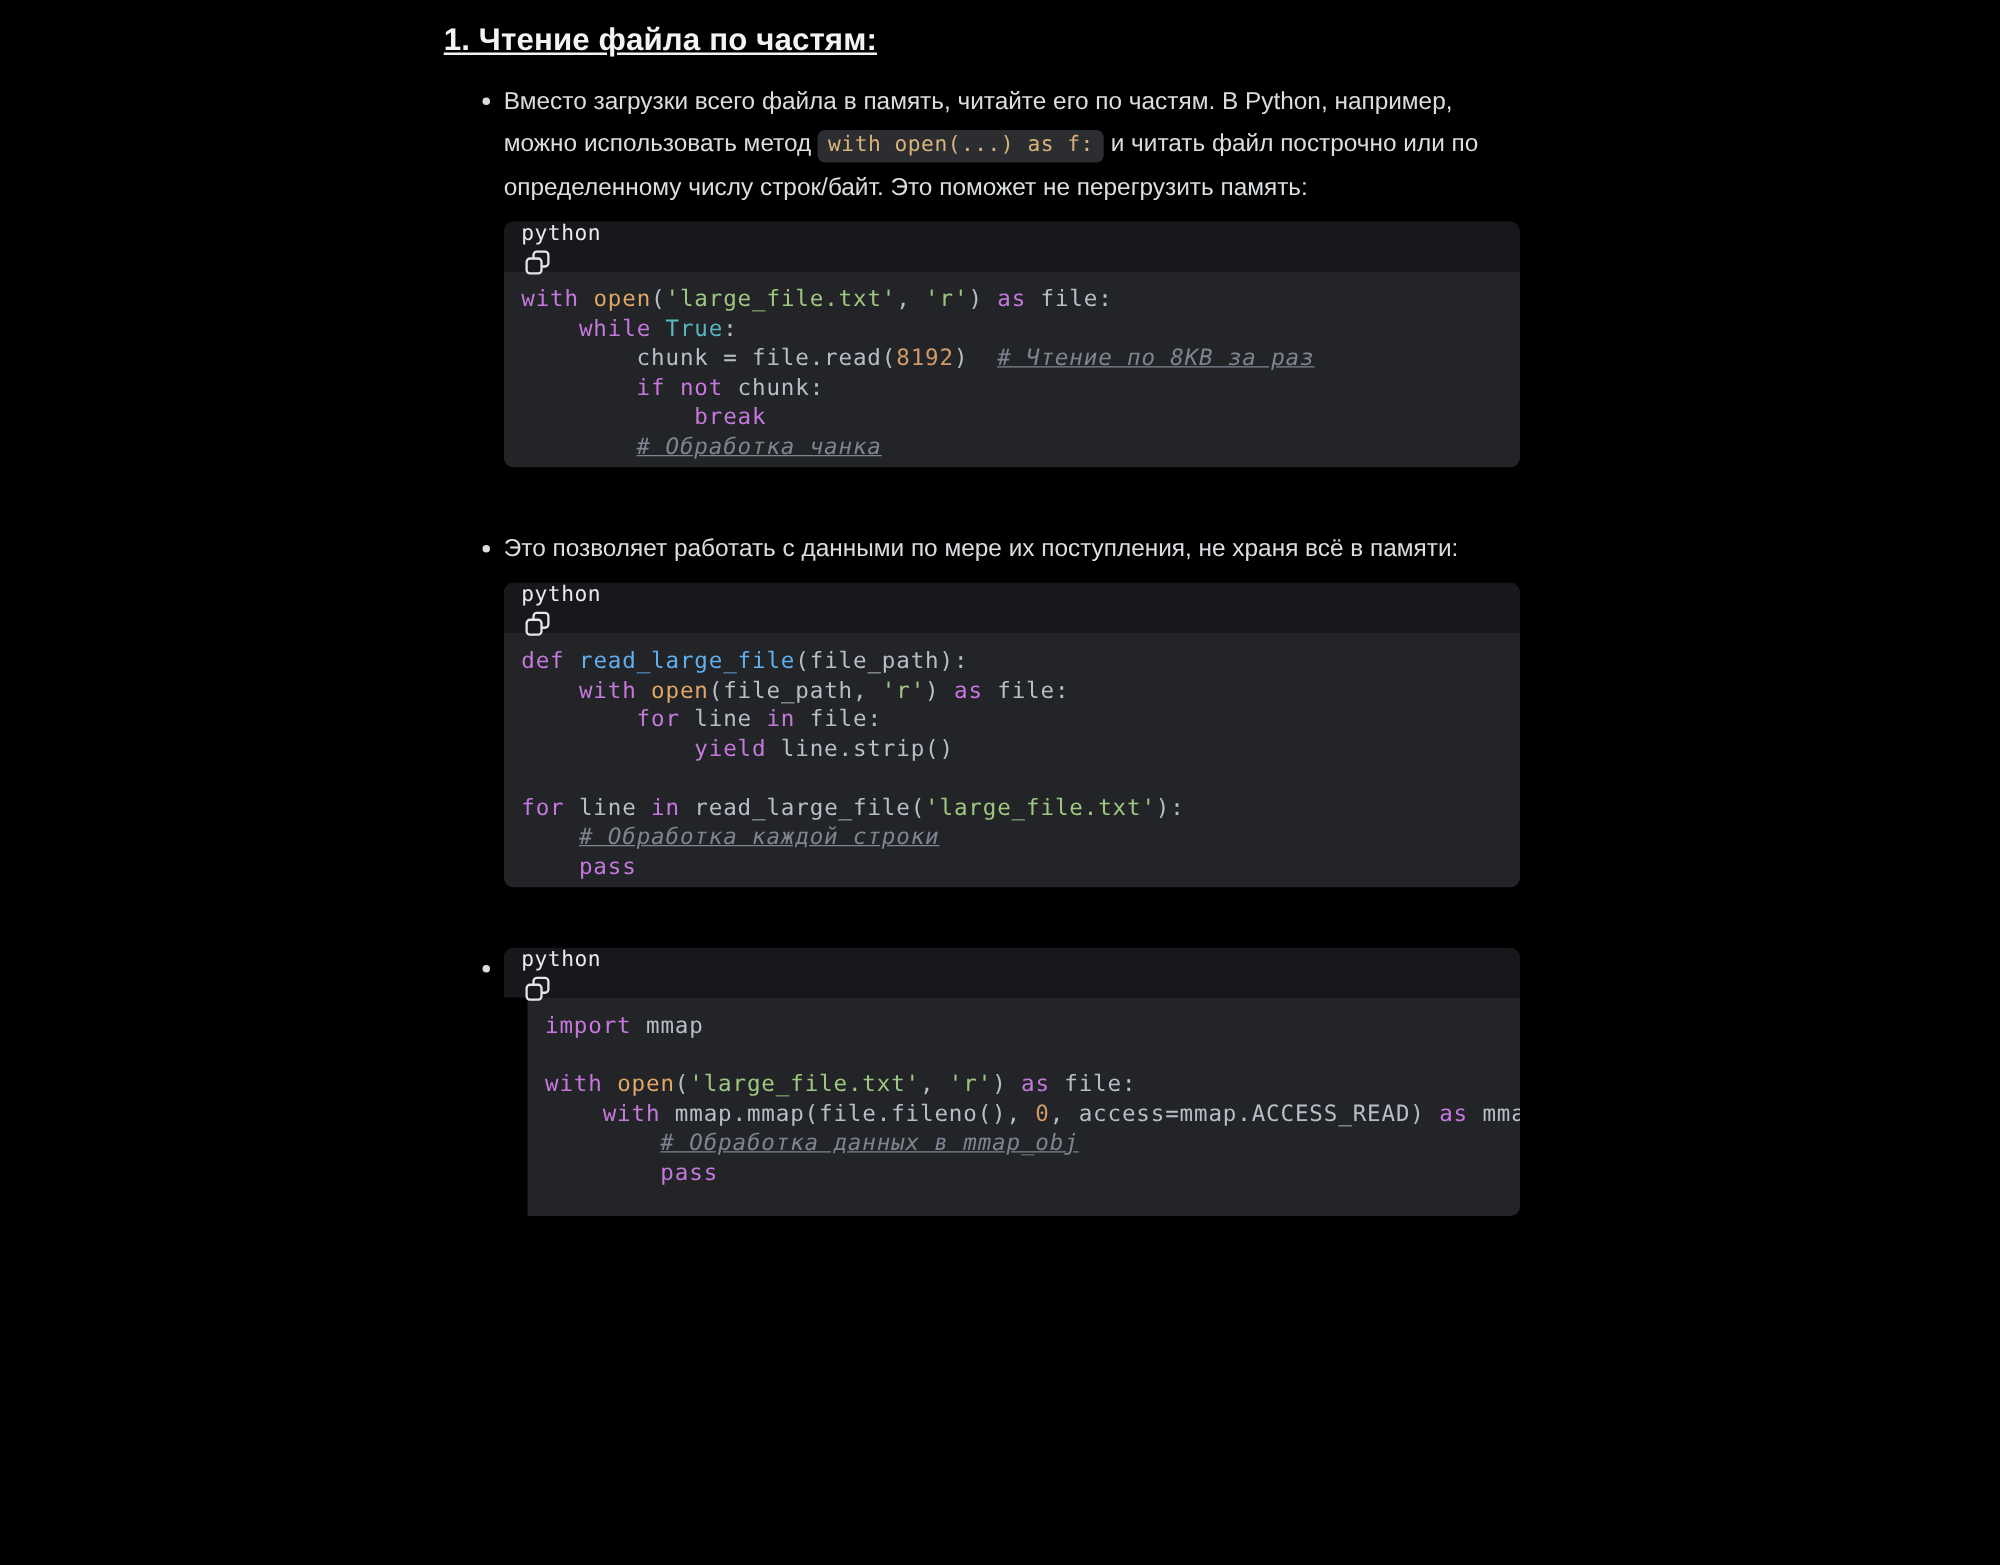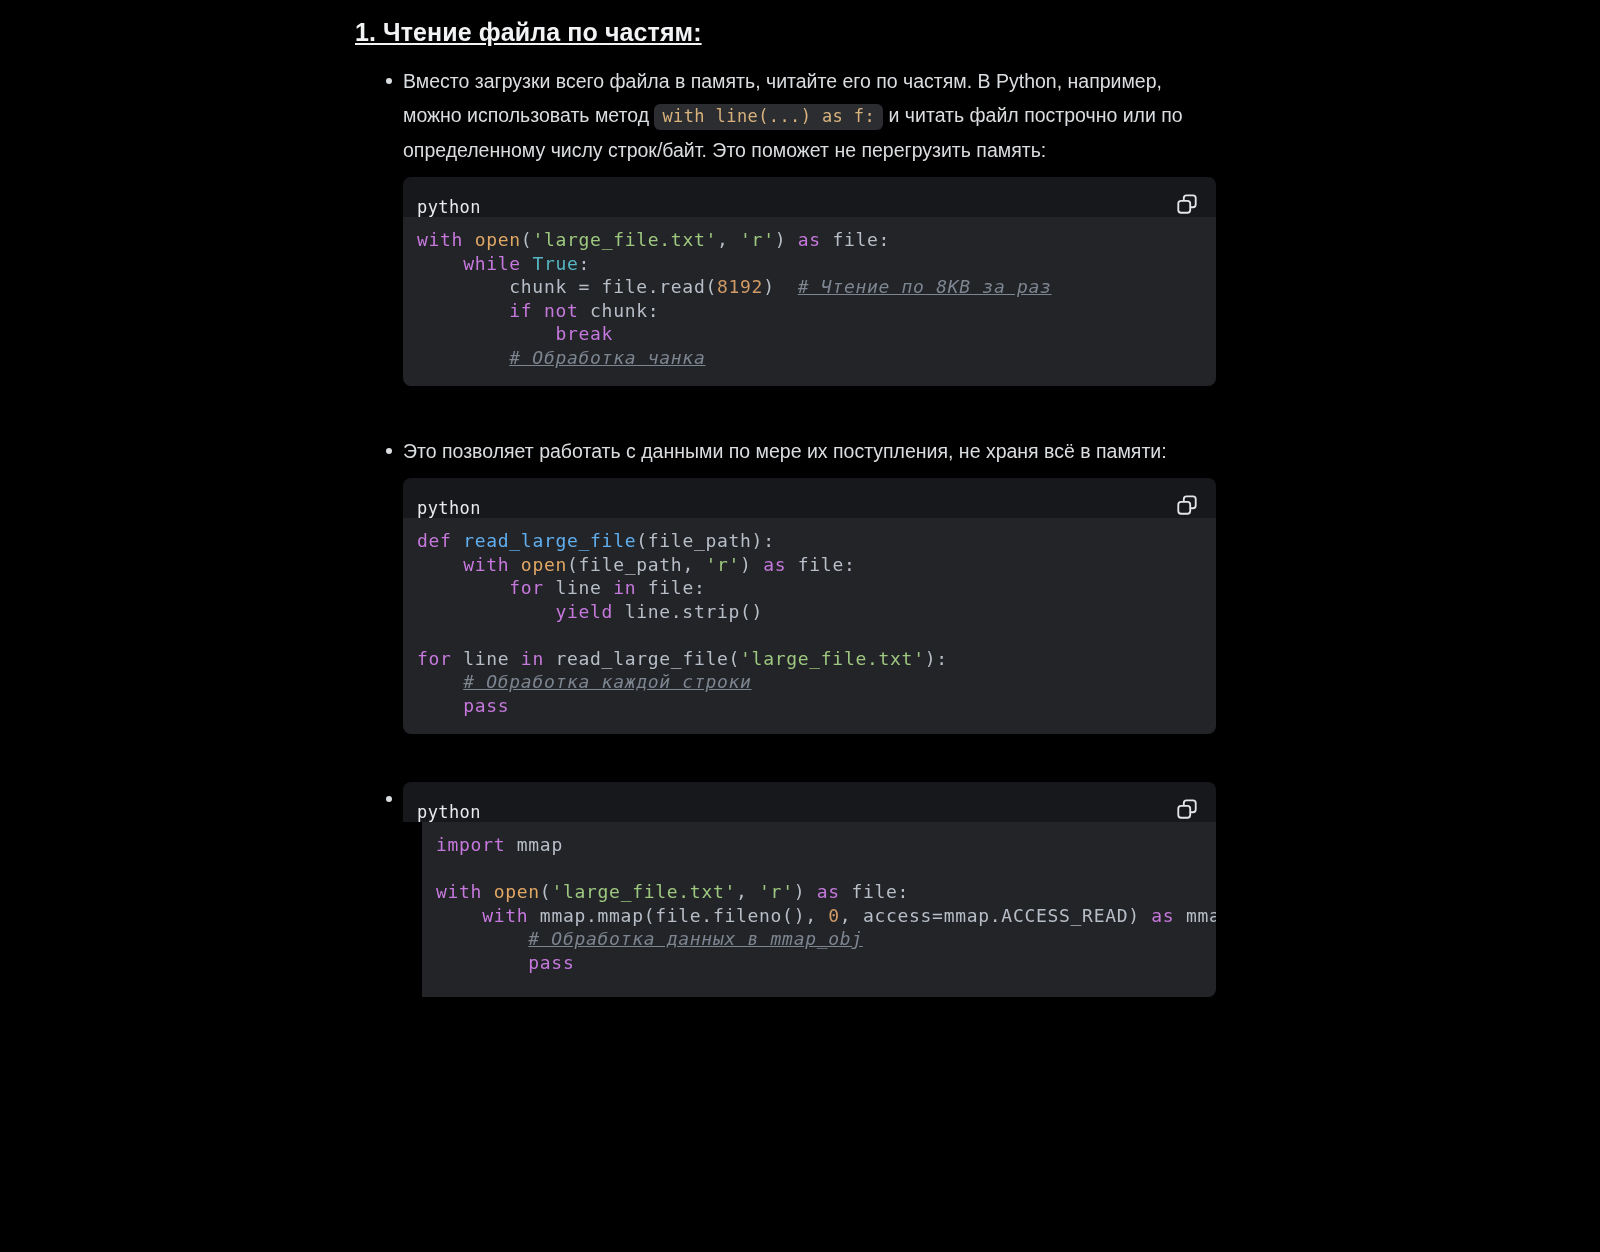--- a/index.html
+++ b/index.html
@@ -54,38 +54,39 @@
   .cb {
     margin-top: 10px;
     width: 813px;
     border-radius: 8px;
     overflow: hidden;
   }
   .cb-h {
     height: 40px;
     background: var(--code_header_bg, #17181c);
     display: flex;
-    align-items: flex-end;
+    align-items: flex-start;
     justify-content: space-between;
     padding: 0 16px 0 14px;
+    flex-direction: column;
   }
   .cb-lang {
     font-family: "DejaVu Sans Mono", monospace;
     font-size: 17px;
     letter-spacing: 0.4px;
     color: #e9eaec;
   }
   .cb-copy {
     background: none; border: none; margin: 0; padding: 2px;
     cursor: pointer;
     display: flex; align-items: center; justify-content: center;
   }
   .cb-b {
     background: var(--code_body_bg, #222428);
-    padding: 12px 0 16px 14px;
+    padding: 12px 0 4px 14px;
   }
   .sec:last-child .cb-b { padding-bottom: 22px; margin-left: 19px; }
   .code {
     margin: 0;
     font-family: "DejaVu Sans Mono", monospace;
     font-size: 18px;
     letter-spacing: 0.7px;
     white-space: pre;
     overflow: hidden;
   }
@@ -101,21 +102,21 @@
 </style>
 </head>
 <body>
 
 <div class="content">
 
   <section class="sec">
     <h3 class="sec-heading">1. Чтение файла по частям:</h3>
     <div class="li">
       <span class="dot"></span>
-      <p class="li-text"><span>Вместо загрузки всего файла в память, читайте его по частям. В Python, например, можно использовать метод </span><code class="ic">with line(...) as f:</code><span> и читать файл построчно или по определенному числу строк/байт. Это поможет не перегрузить память:</span></p>
+      <p class="li-text"><span>Вместо загрузки всего файла в память, читайте его по частям. В Python, например, можно использовать метод </span><code class="ic">with open(...) as f:</code><span> и читать файл построчно или по определенному числу строк/байт. Это поможет не перегрузить память:</span></p>
       <div class="cb">
         <div class="cb-h">
           <span class="cb-lang">python</span>
           <button class="cb-copy">
             <svg width="22" height="22" viewBox="0 0 24 24">
               <rect x="8.5" y="2.5" width="13" height="13" rx="3" fill="none" stroke="#e3e5e8" stroke-width="2"></rect>
               <rect x="2.5" y="8.5" width="13" height="13" rx="3" fill="#17181c" stroke="#e3e5e8" stroke-width="2"></rect>
             </svg>
           </button>
         </div>

